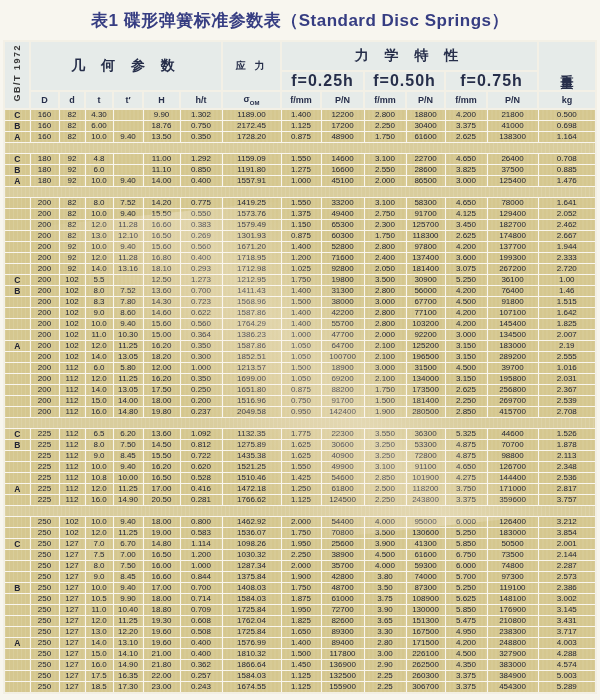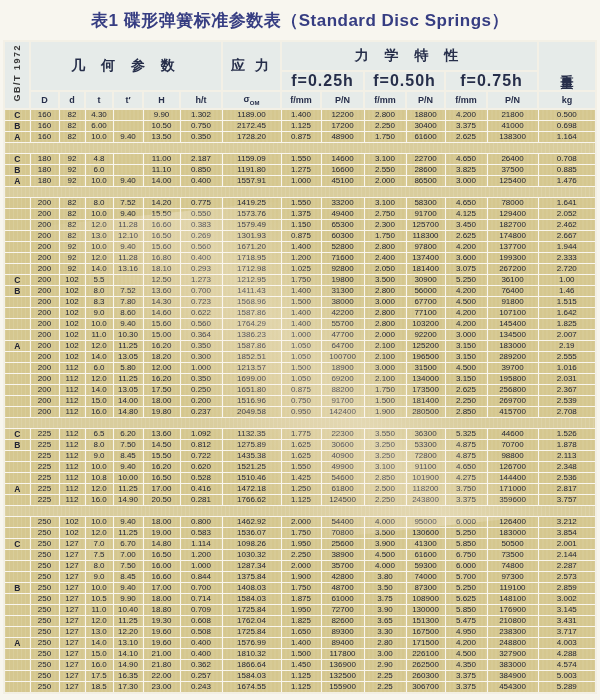--- a/index.html
+++ b/index.html
@@ -17,21 +17,21 @@
   table.springs {
     border-collapse:collapse; table-layout:fixed;
     width:594px; margin:0 3px;
     border:2px solid #f3f0e6;
   }
   thead th {
     background:#e6ebe9; border:2px solid #f3f0e6;
     padding:0; font-weight:bold; color:#262e4a; overflow:hidden;
   }
   th.group-cn { font-size:14px; letter-spacing:6px; height:28px; }
-  th.stress-cn { font-size:14px; letter-spacing:3px;text-align:center; }
+  th.stress-cn { font-size:10px; letter-spacing:3px;text-align:center; }
   th.weight-cn span.vert-cjk {
     writing-mode:vertical-rl; font-size:13px; letter-spacing:4px; line-height:1;
     display:inline-block;
   }
   th.gbt { vertical-align:middle; }
   th.gbt .vert-lat {
     writing-mode:vertical-rl; transform:rotate(180deg);
     font-size:9px; font-weight:bold; letter-spacing:1.5px; color:#3a3a3a;
     display:inline-block; line-height:1;
   }
@@ -131,21 +131,21 @@
           <td>4.200</td>
           <td>21800</td>
           <td>0.500</td>
         </tr>
         <tr>
           <td class="grp">B</td>
           <td>160</td>
           <td>82</td>
           <td>6.00</td>
           <td></td>
-          <td>10.50</td>
+          <td>18.76</td>
           <td>0.750</td>
           <td>2172.45</td>
           <td>1.125</td>
           <td>17200</td>
           <td>2.250</td>
           <td>30400</td>
           <td>3.375</td>
           <td>41000</td>
           <td>0.698</td>
         </tr>
@@ -169,21 +169,21 @@
         <tr class="gap">
           <td colspan="15"></td>
         </tr>
         <tr>
           <td class="grp">C</td>
           <td>180</td>
           <td>92</td>
           <td>4.8</td>
           <td></td>
           <td>11.00</td>
-          <td>2.187</td>
+          <td>1.292</td>
           <td>1159.09</td>
           <td>1.550</td>
           <td>14600</td>
           <td>3.100</td>
           <td>22700</td>
           <td>4.650</td>
           <td>26400</td>
           <td>0.708</td>
         </tr>
         <tr>
@@ -798,21 +798,21 @@
           <td>9.40</td>
           <td>17.00</td>
           <td>0.700</td>
           <td>1408.03</td>
           <td>1.750</td>
           <td>48700</td>
           <td>3.50</td>
           <td>87300</td>
           <td>5.250</td>
           <td>119100</td>
-          <td>2.859</td>
+          <td>2.386</td>
         </tr>
         <tr>
           <td class="grp"></td>
           <td>250</td>
           <td>127</td>
           <td>10.5</td>
           <td>9.90</td>
           <td>18.00</td>
           <td>0.714</td>
           <td>1584.03</td>

